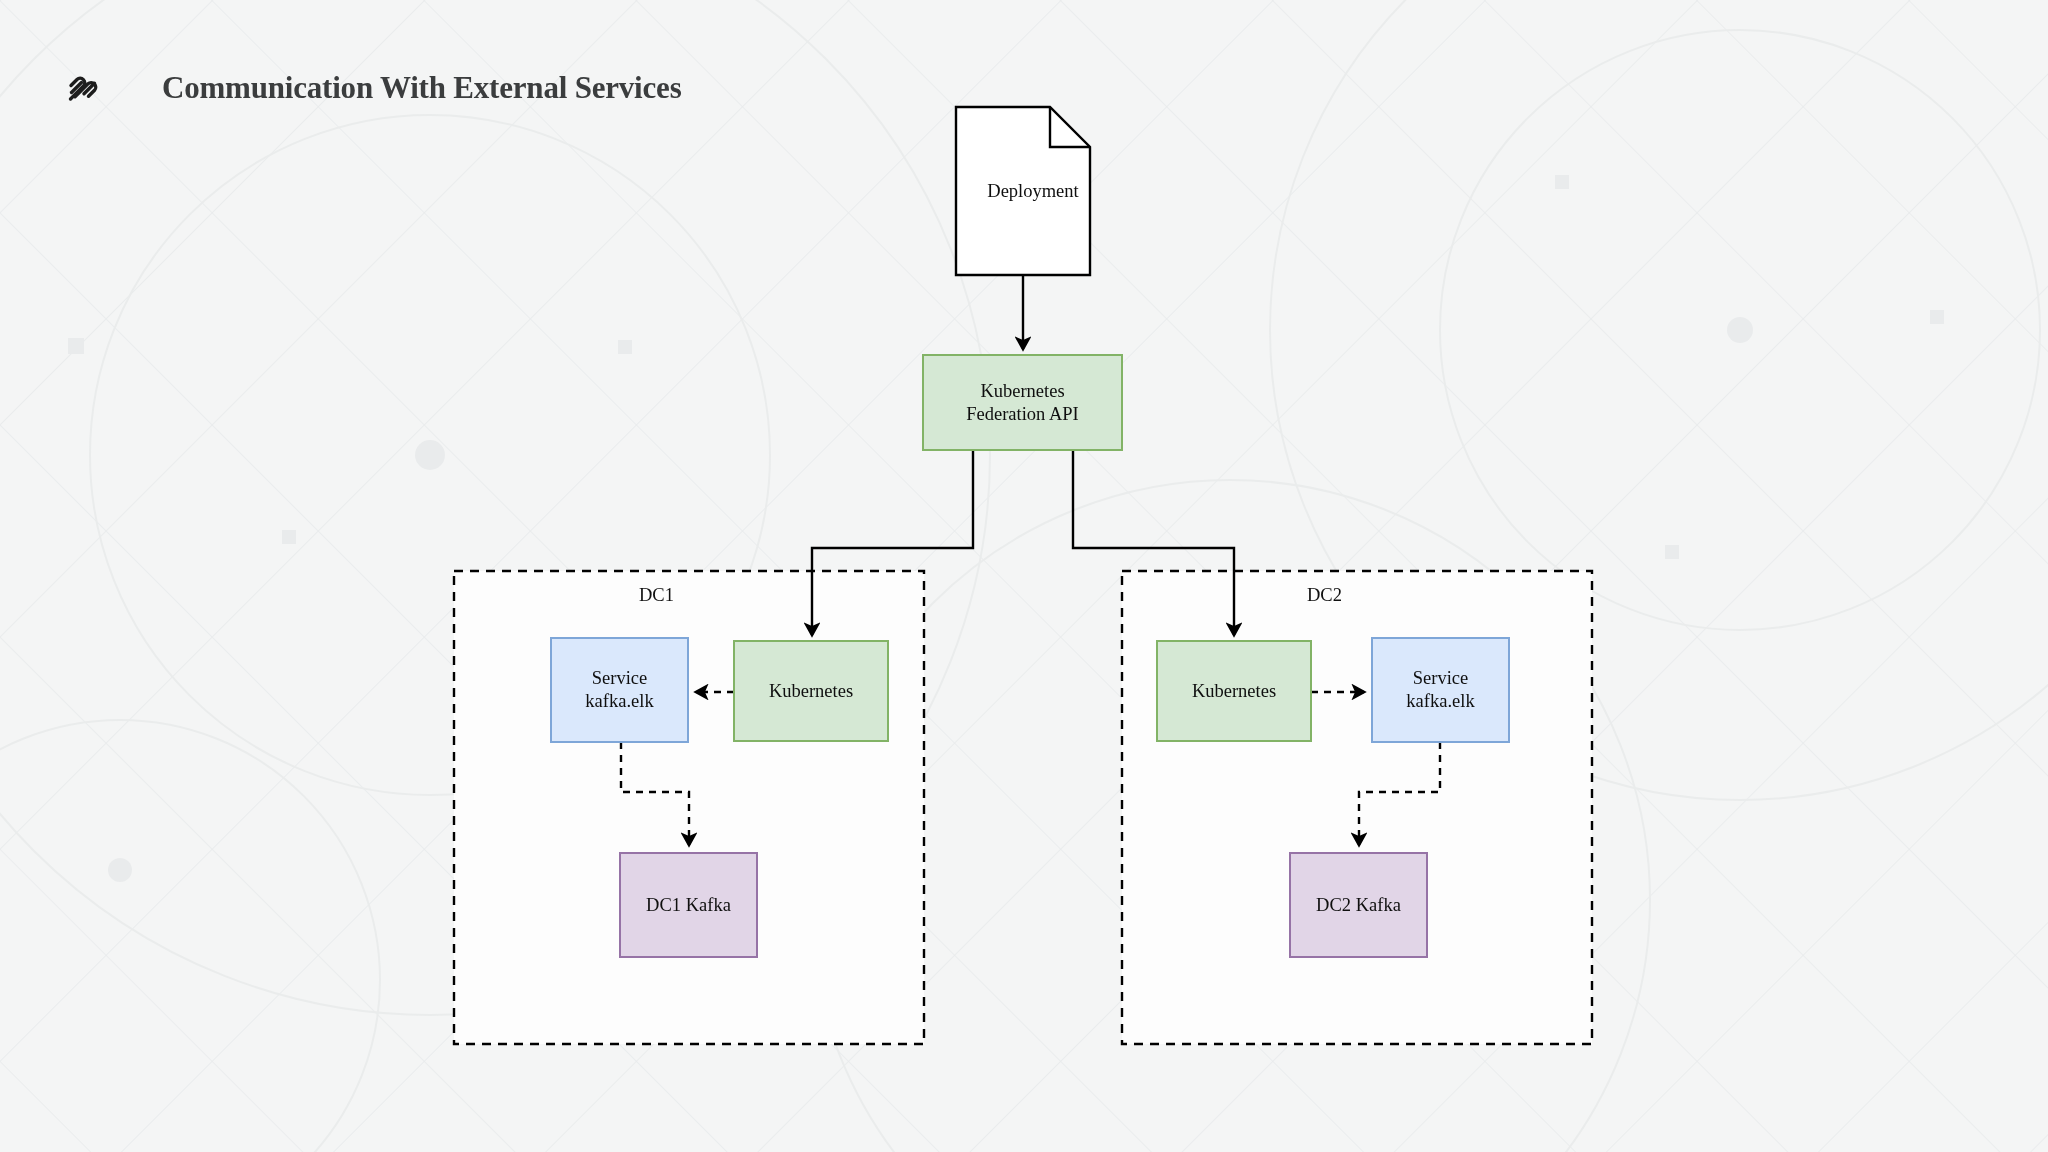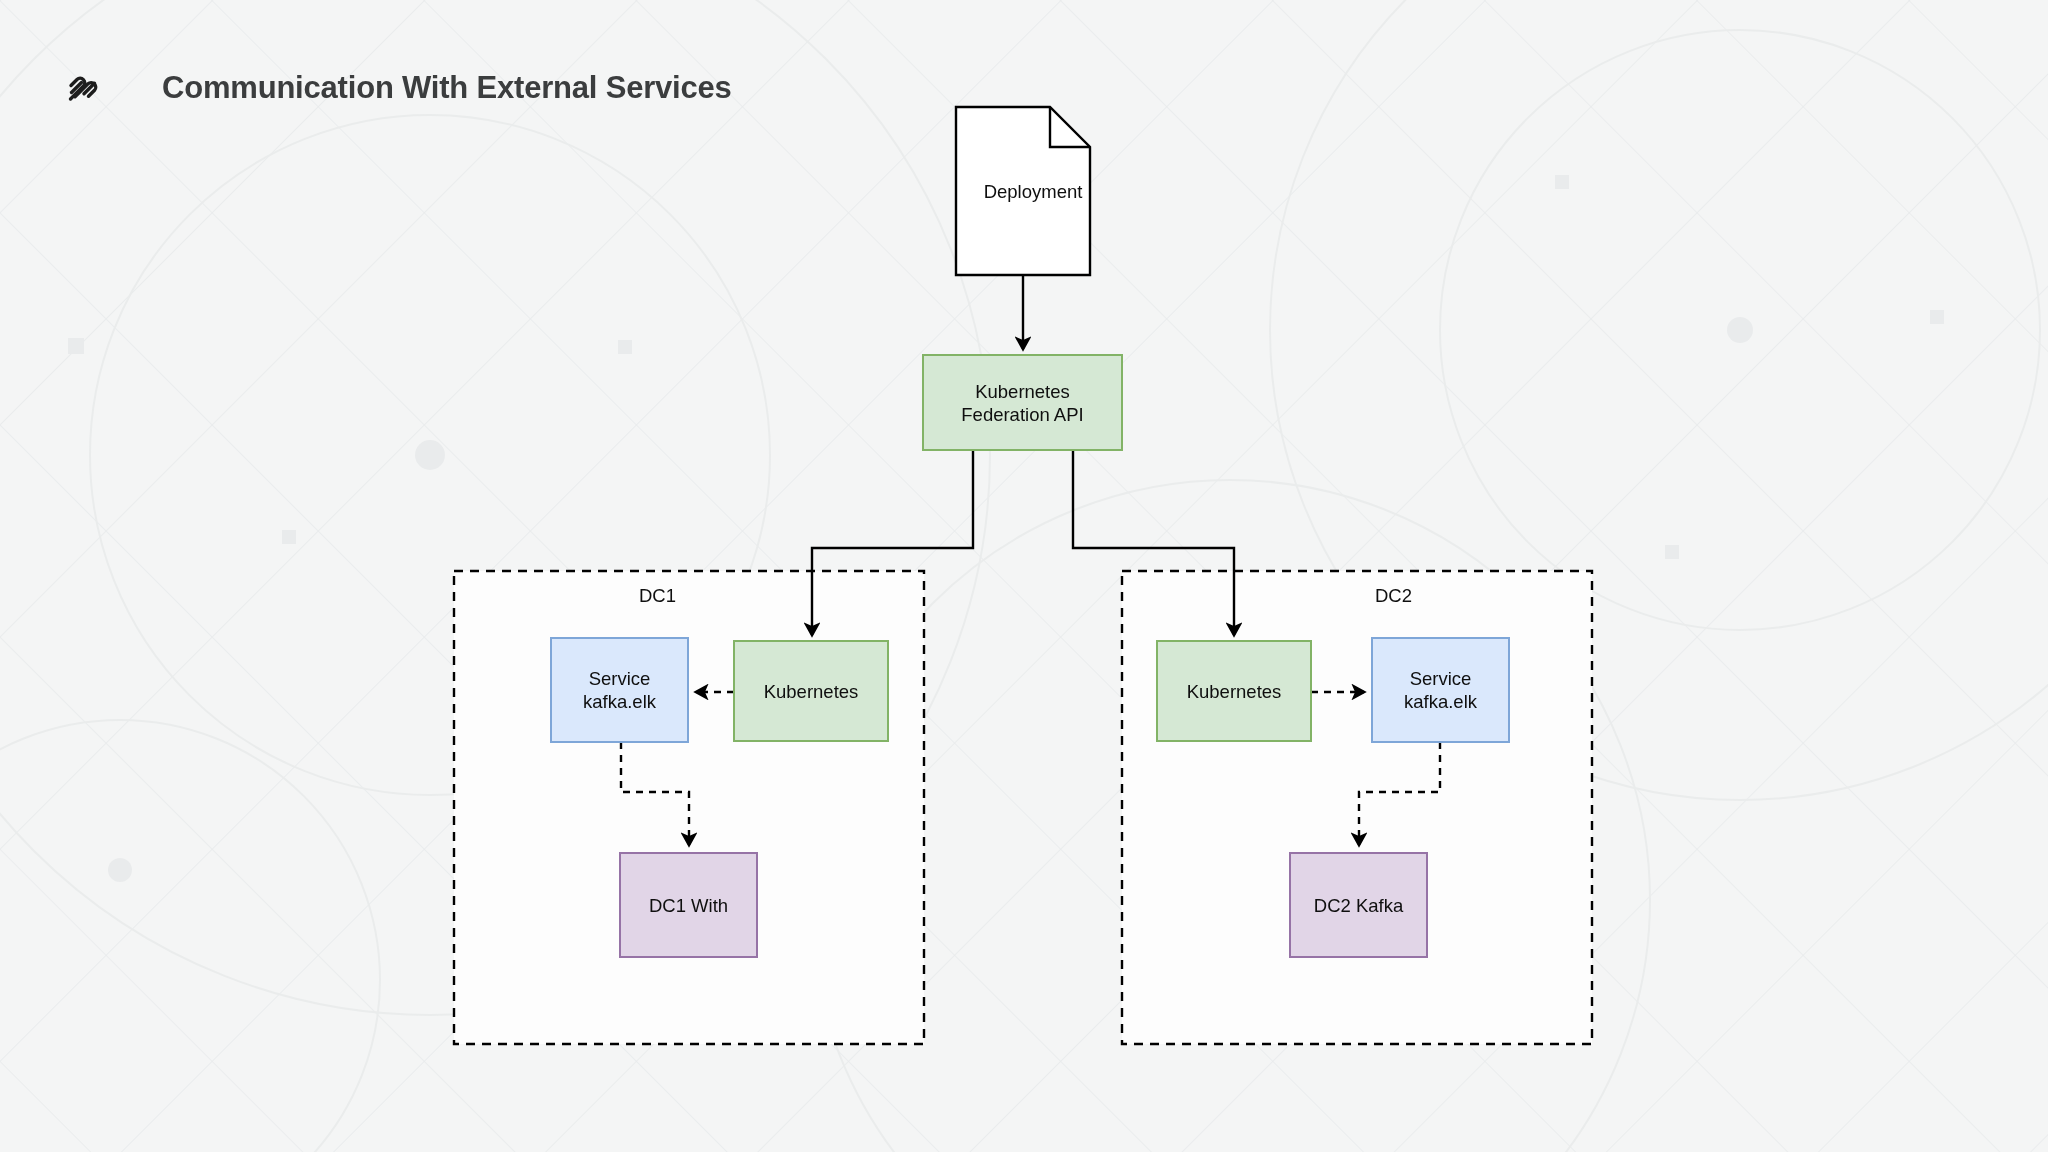--- a/index.html
+++ b/index.html
@@ -6,21 +6,21 @@
     margin: 0;
     padding: 0;
     background: #f2f3f4;
   }
   #canvas {
     position: relative;
     width: 2048px;
     height: 1152px;
     overflow: hidden;
     background: #0ea5e9;
-    font-family: Liberation Sans, sans-serif;
+    font-family: Liberation Serif, serif;
   }
 
   
   #bg-texture {
     position: absolute;
     inset: 0;
     pointer-events: none;
   }
 
   
@@ -162,33 +162,33 @@
     <rect x="734" y="641" width="154" height="100" fill="#d5e8d4" stroke="#82b366" stroke-width="2"></rect>
     <rect x="551" y="638" width="137" height="104" fill="#dae8fc" stroke="#7ea6d8" stroke-width="2"></rect>
     <rect x="620" y="853" width="137" height="104" fill="#e1d5e7" stroke="#9673a6" stroke-width="2"></rect>
 
     <rect x="1157" y="641" width="154" height="100" fill="#d5e8d4" stroke="#82b366" stroke-width="2"></rect>
     <rect x="1372" y="638" width="137" height="104" fill="#dae8fc" stroke="#7ea6d8" stroke-width="2"></rect>
     <rect x="1290" y="853" width="137" height="104" fill="#e1d5e7" stroke="#9673a6" stroke-width="2"></rect>
   </svg>
 
   <div class="group-label" style="left:639px; top:585px; width:100px;">DC1</div>
-  <div class="group-label" style="left:1375px; top:585px; width:100px;">DC2</div>
+  <div class="group-label" style="left:1307px; top:585px; width:100px;">DC2</div>
 
   <div class="node-label" style="left:956px; top:168px; width:154px; height:46px;">Deployment</div>
 
   <div class="node-label" style="left:923px; top:355px; width:199px; height:95px;">Kubernetes
 Federation API</div>
 
   <div class="node-label" style="left:734px; top:641px; width:154px; height:100px;">Kubernetes</div>
 
   <div class="node-label" style="left:551px; top:638px; width:137px; height:104px;">Service
 kafka.elk</div>
 
-  <div class="node-label" style="left:620px; top:853px; width:137px; height:104px;">DC1 With</div>
+  <div class="node-label" style="left:620px; top:853px; width:137px; height:104px;">DC1 Kafka</div>
 
   <div class="node-label" style="left:1157px; top:641px; width:154px; height:100px;">Kubernetes</div>
 
   <div class="node-label" style="left:1372px; top:638px; width:137px; height:104px;">Service
 kafka.elk</div>
 
   <div class="node-label" style="left:1290px; top:853px; width:137px; height:104px;text-align:right;">DC2 Kafka</div>
 
 </div>
 

